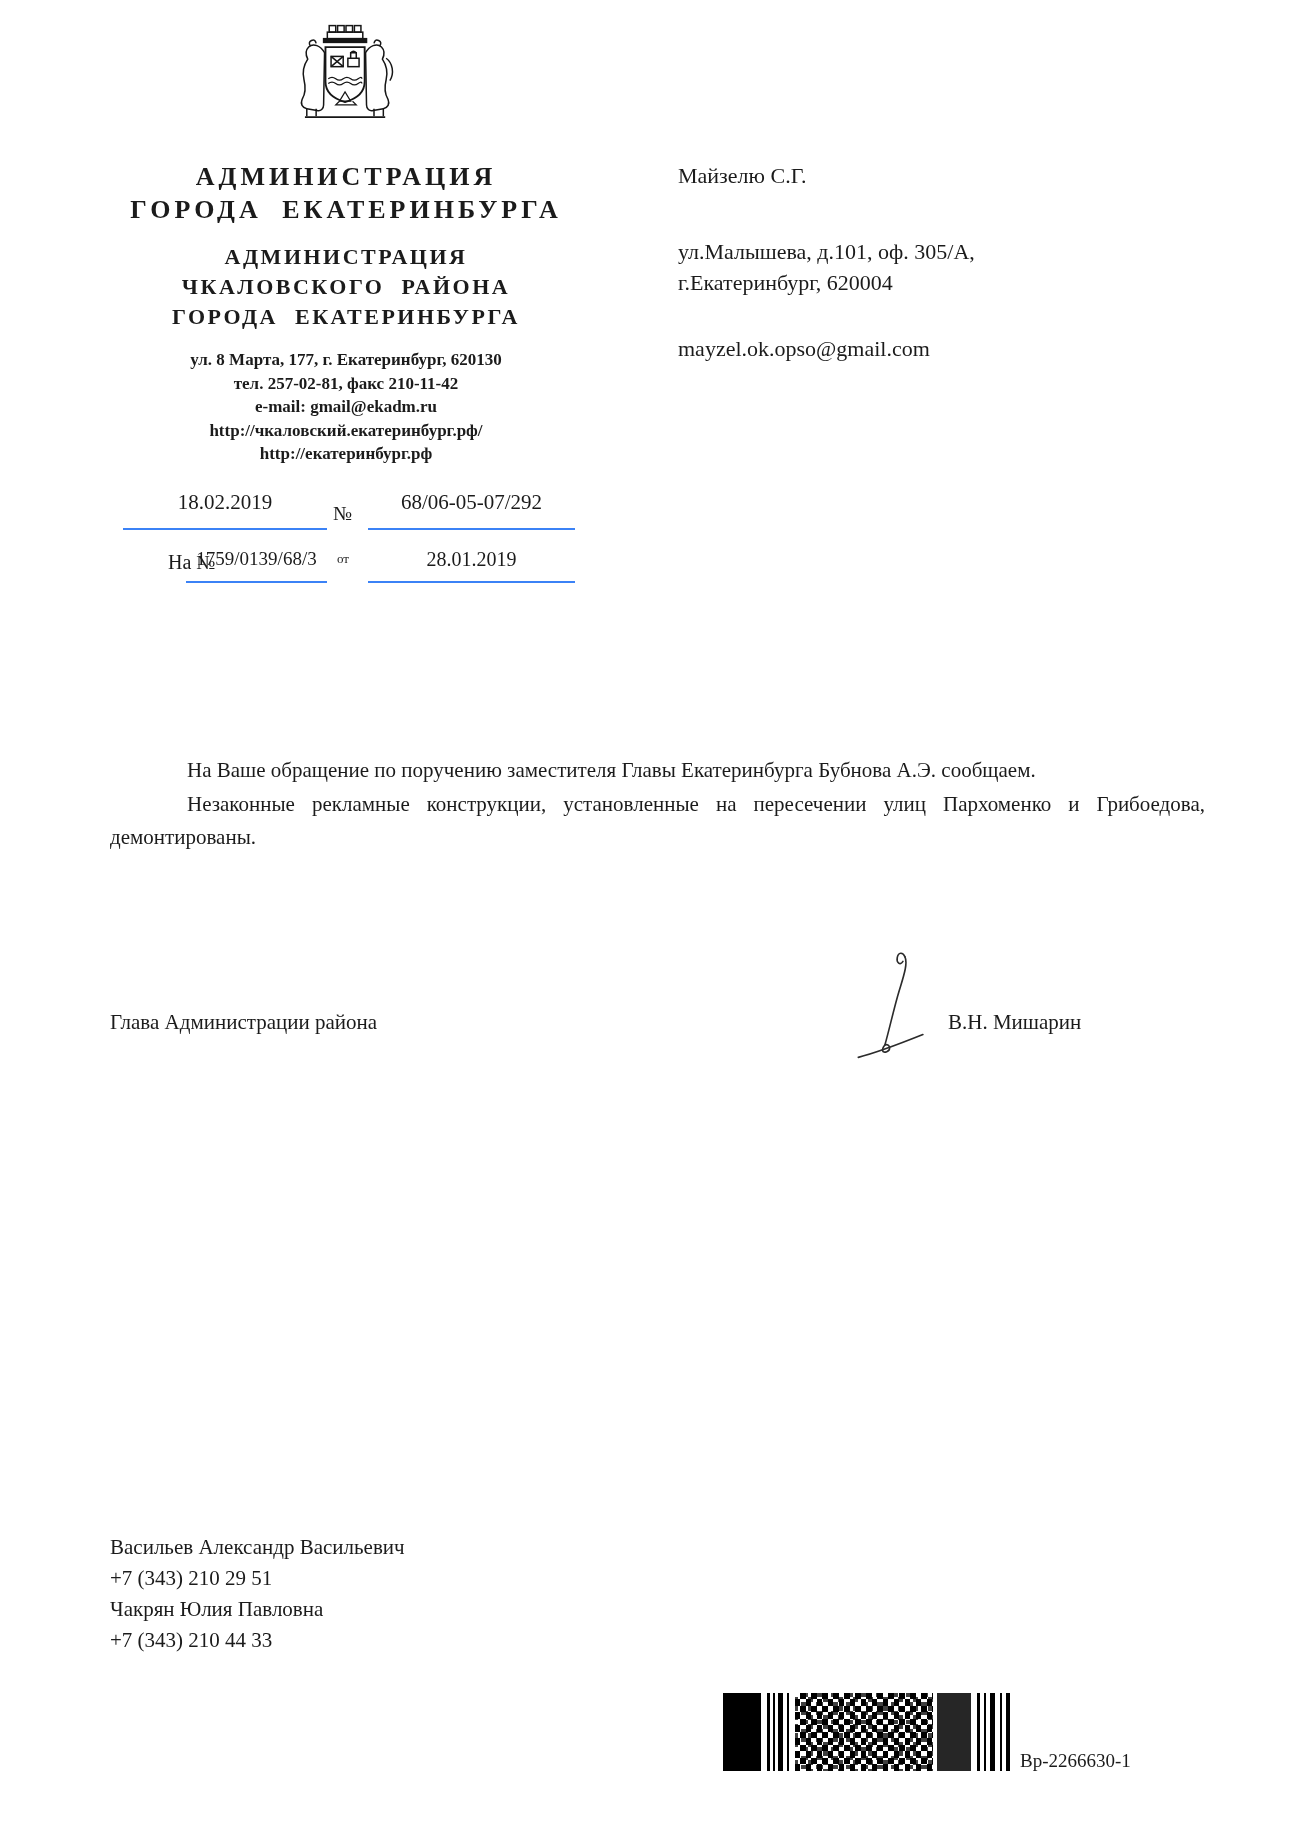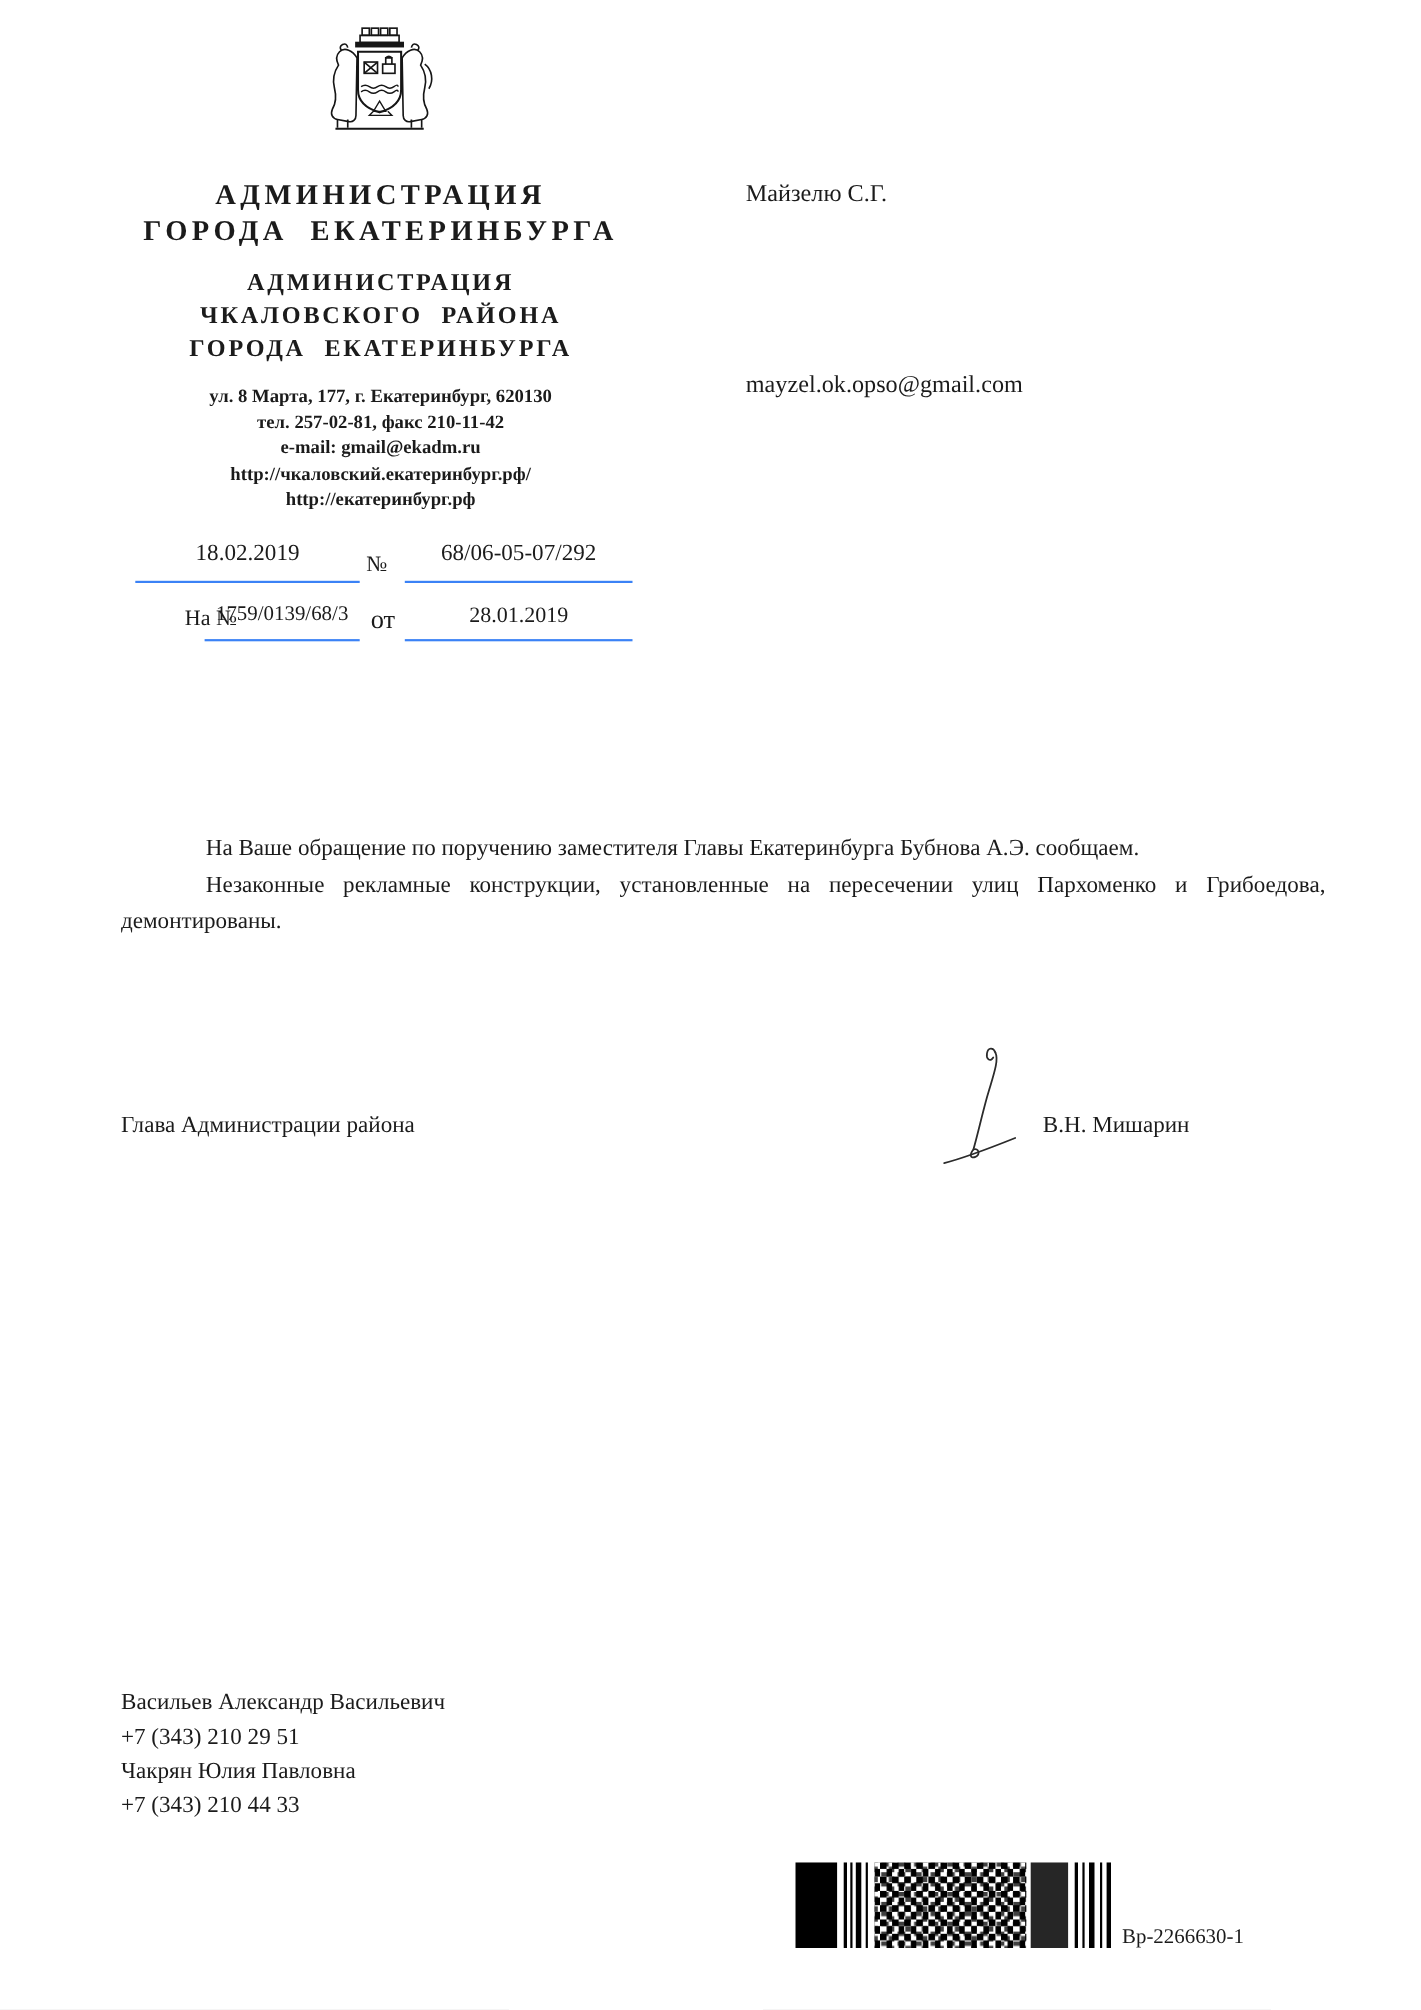--- a/index.html
+++ b/index.html
@@ -21,21 +21,21 @@
   .dept-title{top:242px;font-size:22px;font-weight:bold;line-height:30px;letter-spacing:2.5px;word-spacing:9px;}
   .lh-contacts{top:348px;font-size:17px;line-height:23.5px;font-weight:bold;}
 
   
   .ref-field{border-bottom:2px solid #3b82f6;text-align:center;}
   .ref-date{left:123px;top:490px;width:204px;height:38px;font-size:21px;}
   .ref-nosign{left:333px;top:502px;font-size:20px;}
   .ref-number{left:368px;top:490px;width:207px;height:38px;font-size:21px;}
   .reply-label{left:120px;top:551px;font-size:20px;margin-left:48px;}
   .reply-number{left:186px;top:548px;width:141px;height:33px;font-size:19px;}
-  .from-label{left:337px;top:551px;font-size:24px;}
+  .from-label{left:337px;top:551px;font-size:13px;}
   .reply-date{left:368px;top:548px;width:207px;height:33px;font-size:20px;}
 
   
   .rcp{left:678px;font-size:22px;}
   .rcp-name{top:163px;}
   .rcp-addr{top:236px;line-height:31px;}
   .rcp-email{top:336px;}
 
   
   .body-text{left:110px;top:754px;width:1095px;}
@@ -114,20 +114,24 @@
   <div class="abs ref-field ref-date">18.02.2019</div>
   <div class="abs ref-nosign">№</div>
   <div class="abs ref-field ref-number">68/06-05-07/292</div>
 
   <div class="abs reply-label">На №</div>
   <div class="abs ref-field reply-number">1759/0139/68/3</div>
   <div class="abs from-label">от</div>
   <div class="abs ref-field reply-date">28.01.2019</div>
 
   <div class="abs rcp rcp-name">Майзелю С.Г.</div>
+  <div class="abs rcp rcp-addr">
+    <div>ул.Малышева, д.101, оф. 305/А,</div>
+    <div>г.Екатеринбург, 620004</div>
+  </div>
   <div class="abs rcp rcp-email">mayzel.ok.opso@gmail.com</div>
 
   <div class="abs body-text">
     <p>На Ваше обращение по поручению заместителя Главы Екатеринбурга Бубнова А.Э. сообщаем.</p>
     <p>Незаконные рекламные конструкции, установленные на пересечении улиц Пархоменко и Грибоедова, демонтированы.</p>
   </div>
 
   <div class="abs sig-title">Глава Администрации района</div>
   <svg class="abs sig-stroke" viewBox="0 0 100 120" fill="none" stroke="#2b2b2b" stroke-width="1.7" stroke-linecap="round">
     <path d="M63,7 C67,15 60,32 55,50 C50,68 46,86 42,100"></path>

